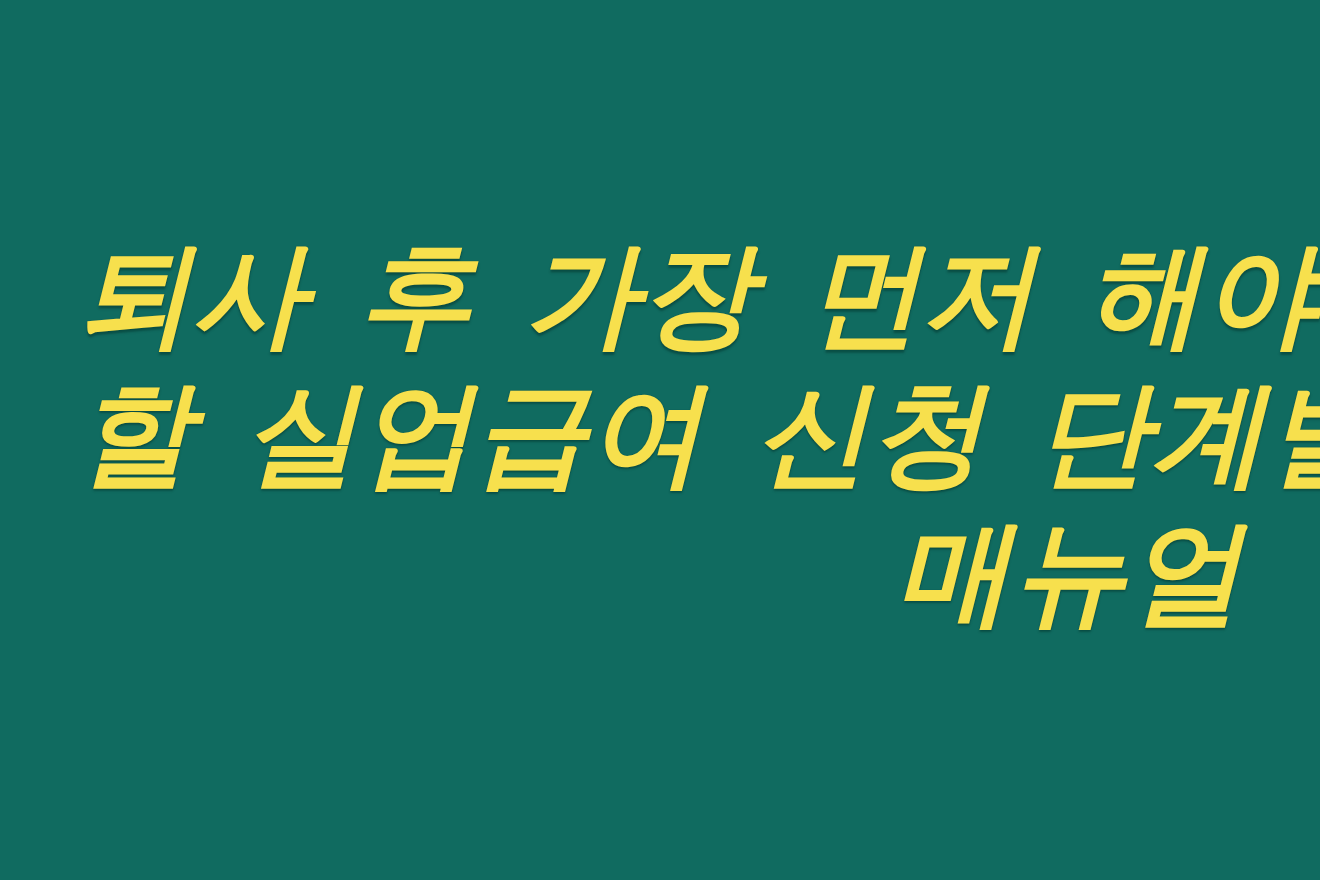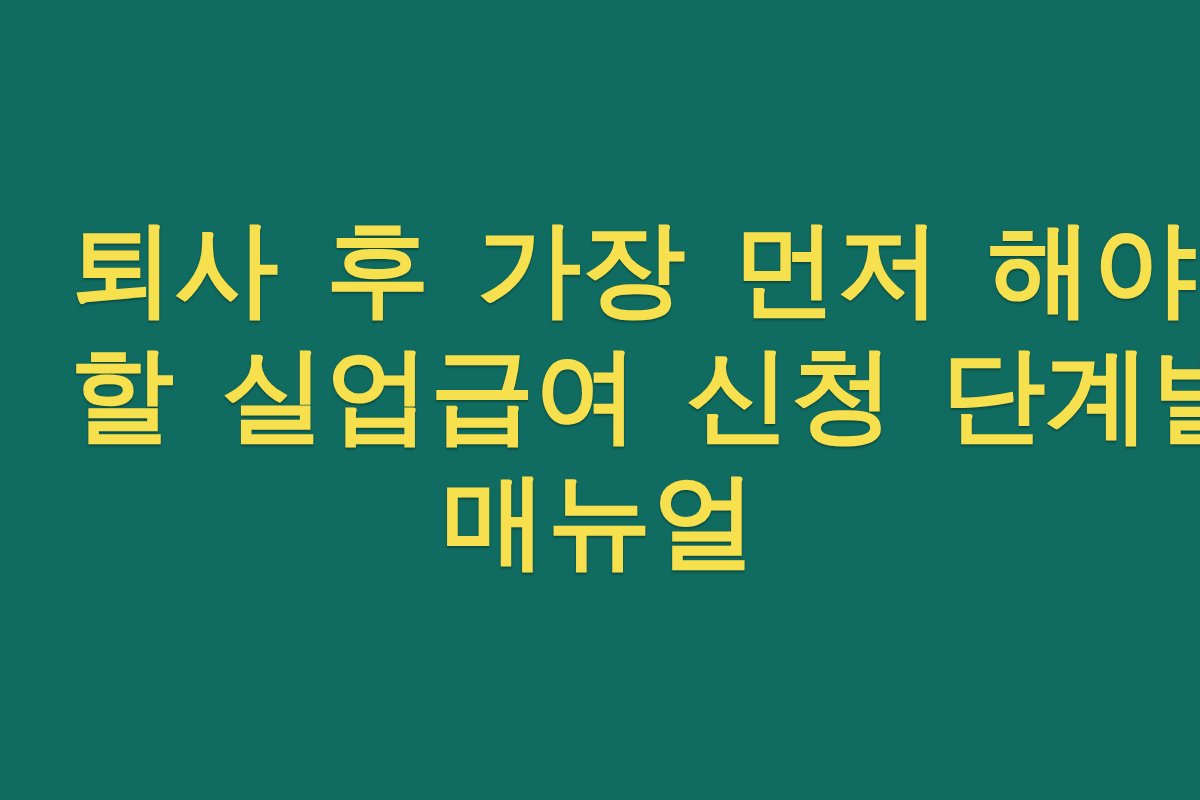--- a/index.html
+++ b/index.html
@@ -16,20 +16,21 @@
 
   #thumbnail-canvas {
     position: relative;
     width: 1200px;
     height: 800px;
     background: #106B60;
     display: flex;
     align-items: center;
     justify-content: center;
     box-sizing: border-box;
+    font-style: italic;
   }
 
   #title-block {
     width: 1060px;
     text-align: center;
     
     margin-top: -12px;
   }
 
   .title-line {
@@ -43,20 +44,21 @@
     word-spacing: 10px;
     white-space: nowrap;
     text-shadow:
       0 2px 2px rgba(0, 44, 38, 0.45),
       0 0 1px rgba(0, 44, 38, 0.35);
     -webkit-font-smoothing: antialiased;
   }
 
   .title-line.line-3 {
     letter-spacing: 1px;
+    text-align: right;
   }
 </style>
 </head>
 <body>
 
 <div id="thumbnail-canvas">
 
   <div id="title-block">
 
     <span class="title-line line-1">퇴사 후 가장 먼저 해야</span>

